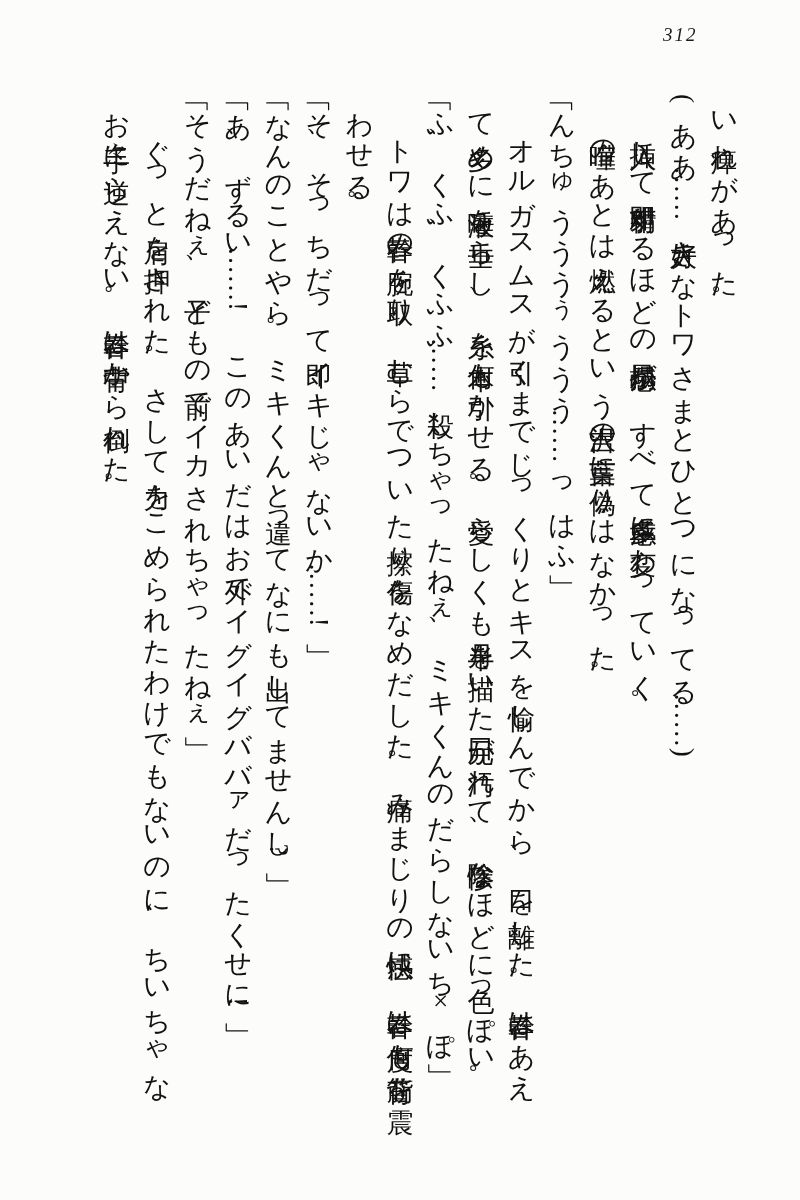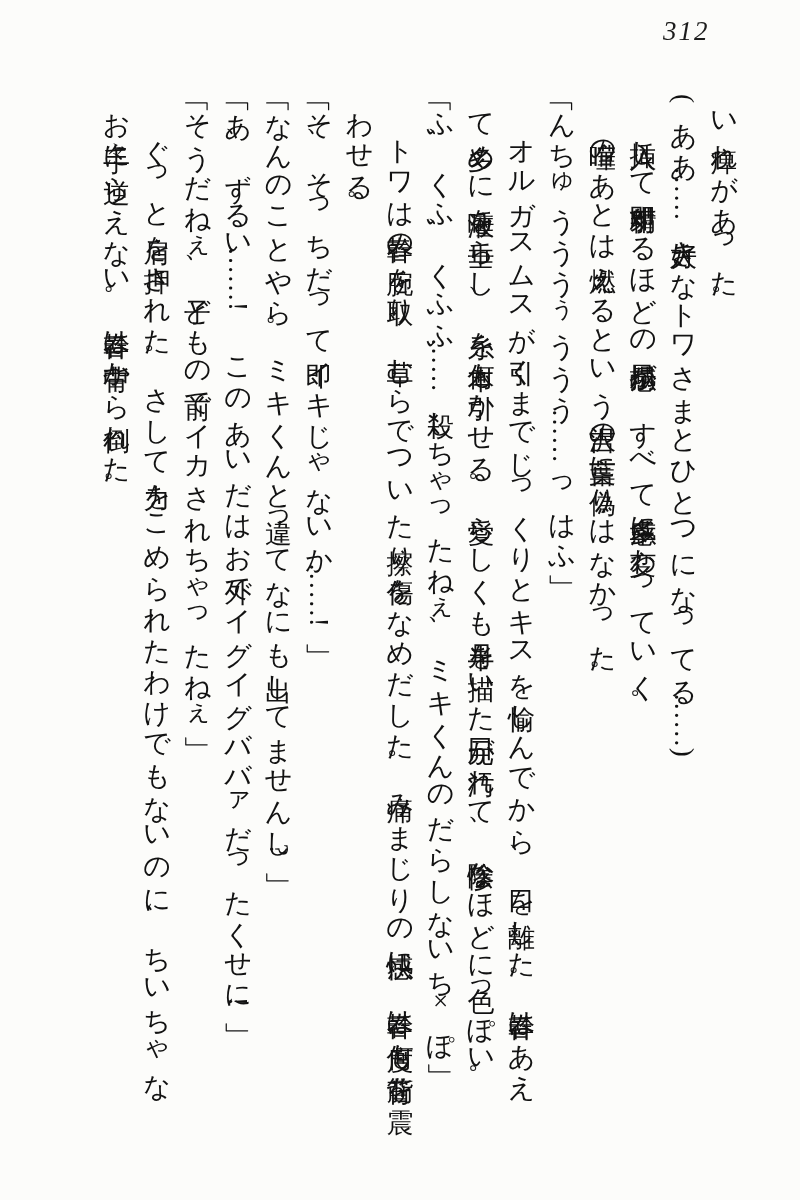--- a/index.html
+++ b/index.html
@@ -13,23 +13,23 @@
     position: relative;
     overflow: hidden;
     font-family: "Liberation Serif", "DejaVu Serif", serif;
   }
   .page {
     position: absolute;
     inset: 0;
   }
   .page-number {
     position: absolute;
-    top: 16px;
+    top: 24px;
     left: 663px;
-    font-size: 27px;
+    font-size: 19px;
     font-style: italic;
     color: #1c1c1c;
     letter-spacing: 2px;
   }
   .text-block {
     position: absolute;
     top: 94px;
     right: 56px;
     height: 1012px;
     writing-mode: vertical-rl;

